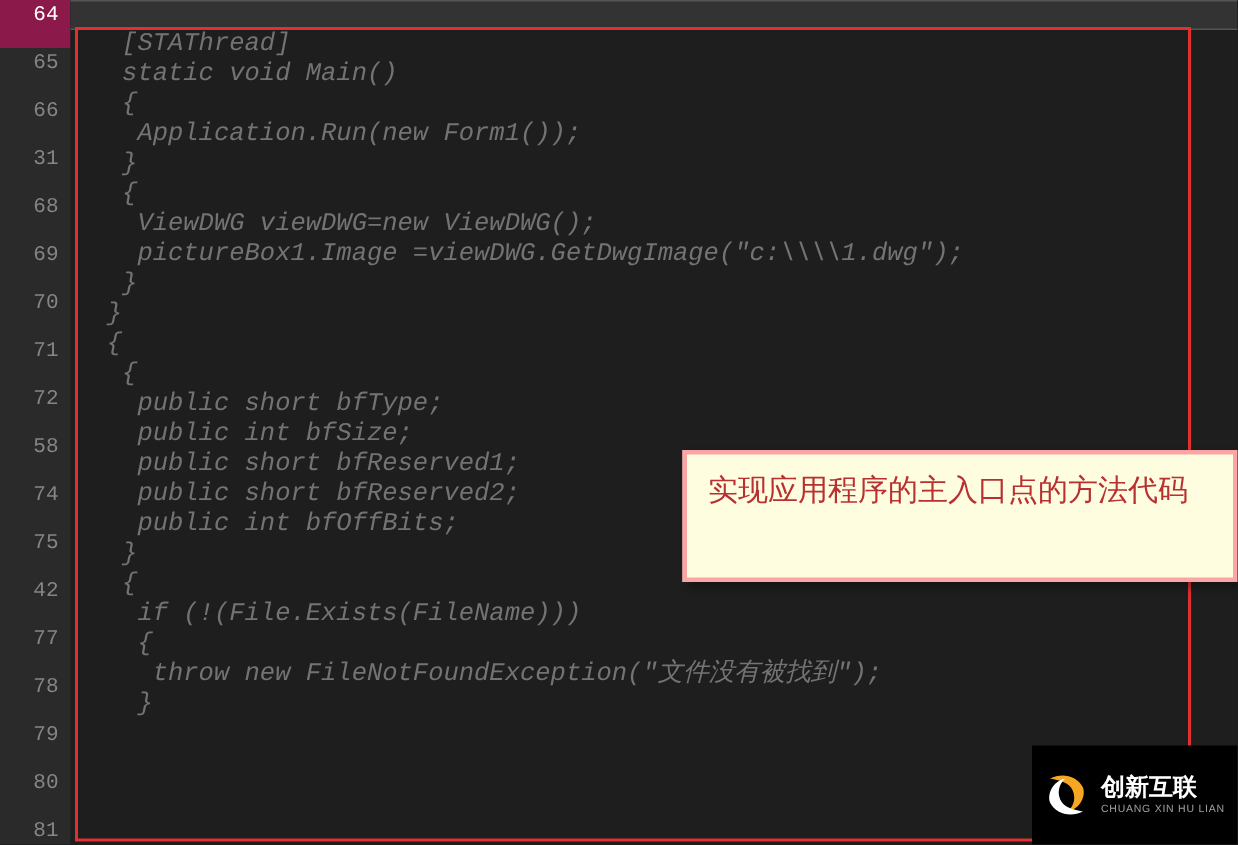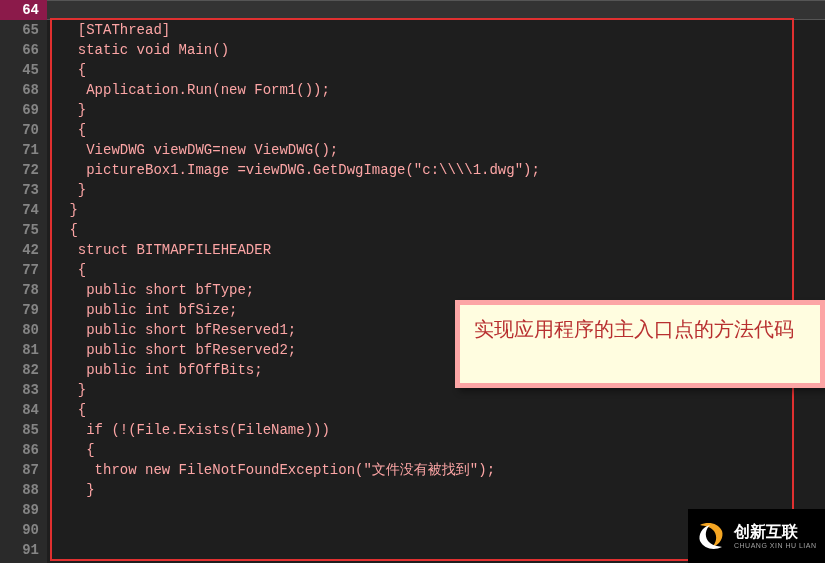--- a/index.html
+++ b/index.html
@@ -20,43 +20,43 @@
   .gutter {
     background: #2a2a2a;
     width: 47px;
     flex-shrink: 0;
     text-align: right;
     padding-top: 0;
   }
   .gutter .ln {
     color: #858585;
     display: block;
-    height: 20px;
+    height: 32px;
     line-height: 20px;
     padding-right: 8px;
     font-size: 14px;
-    font-weight: bold;
   }
   .gutter .ln.hl {
     background: #8b1a4a;
     color: #ffffff;
   }
   .code-area {
     flex: 1;
     position: relative;
     background: #1e1e1e;
     padding-top: 0;
   }
   .code-line {
     height: 20px;
     line-height: 20px;
     white-space: pre;
-    color: #fca5a5;
+    color: #737373;
     padding-left: 14px;
-    font-size: 14px;
+    font-size: 17px;
+    font-style: italic;
   }
   .highlight-row {
     background: #333333;
     border-top: 1px solid #555;
     border-bottom: 1px solid #555;
   }
   .red-box {
     position: absolute;
     border: 2px solid #e03030;
     left: 3px;
@@ -65,34 +65,34 @@
     height: 543px;
     pointer-events: none;
   }
   .tooltip {
     position: absolute;
     left: 408px;
     top: 300px;
     width: 370px;
     height: 88px;
     background: #fffde0;
-    border: 5px solid #fca5a5;
+    border: 3px solid #fca5a5;
     box-shadow: 4px 4px 6px rgba(0,0,0,0.35);
     color: #b83030;
     font-family: "Microsoft YaHei", sans-serif;
     font-size: 20px;
     padding: 10px 14px;
     line-height: 1.4;
   }
   .logo {
     position: absolute;
     right: 0;
     bottom: 0;
     width: 137px;
-    height: 54px;
+    height: 66px;
     background: #000000;
     display: flex;
     align-items: center;
     padding: 0 6px;
     gap: 6px;
   }
   .logo-mark {
     width: 34px;
     height: 34px;
     position: relative;
@@ -117,27 +117,27 @@
   }
 </style>
 </head>
 <body>
 
 <div class="editor">
   <div class="gutter" id="gutter">
       <span class="ln hl">64</span>
       <span class="ln">65</span>
       <span class="ln">66</span>
-      <span class="ln">45</span>
+      <span class="ln">31</span>
       <span class="ln">68</span>
       <span class="ln">69</span>
       <span class="ln">70</span>
       <span class="ln">71</span>
       <span class="ln">72</span>
-      <span class="ln">73</span>
+      <span class="ln">58</span>
       <span class="ln">74</span>
       <span class="ln">75</span>
       <span class="ln">42</span>
       <span class="ln">77</span>
       <span class="ln">78</span>
       <span class="ln">79</span>
       <span class="ln">80</span>
       <span class="ln">81</span>
       <span class="ln">82</span>
       <span class="ln">83</span>
@@ -157,21 +157,20 @@
         <div class="code-line">  static void Main()</div>
         <div class="code-line">  {</div>
         <div class="code-line">   Application.Run(new Form1());</div>
         <div class="code-line">  }</div>
         <div class="code-line">  {</div>
         <div class="code-line">   ViewDWG viewDWG=new ViewDWG();</div>
         <div class="code-line">   pictureBox1.Image =viewDWG.GetDwgImage("c:\\\\1.dwg");</div>
         <div class="code-line">  }</div>
         <div class="code-line"> }</div>
         <div class="code-line"> {</div>
-        <div class="code-line">  struct BITMAPFILEHEADER</div>
         <div class="code-line">  {</div>
         <div class="code-line">   public short bfType;</div>
         <div class="code-line">   public int bfSize;</div>
         <div class="code-line">   public short bfReserved1;</div>
         <div class="code-line">   public short bfReserved2;</div>
         <div class="code-line">   public int bfOffBits;</div>
         <div class="code-line">  }</div>
         <div class="code-line">  {</div>
         <div class="code-line">   if (!(File.Exists(FileName)))</div>
         <div class="code-line">   {</div>

